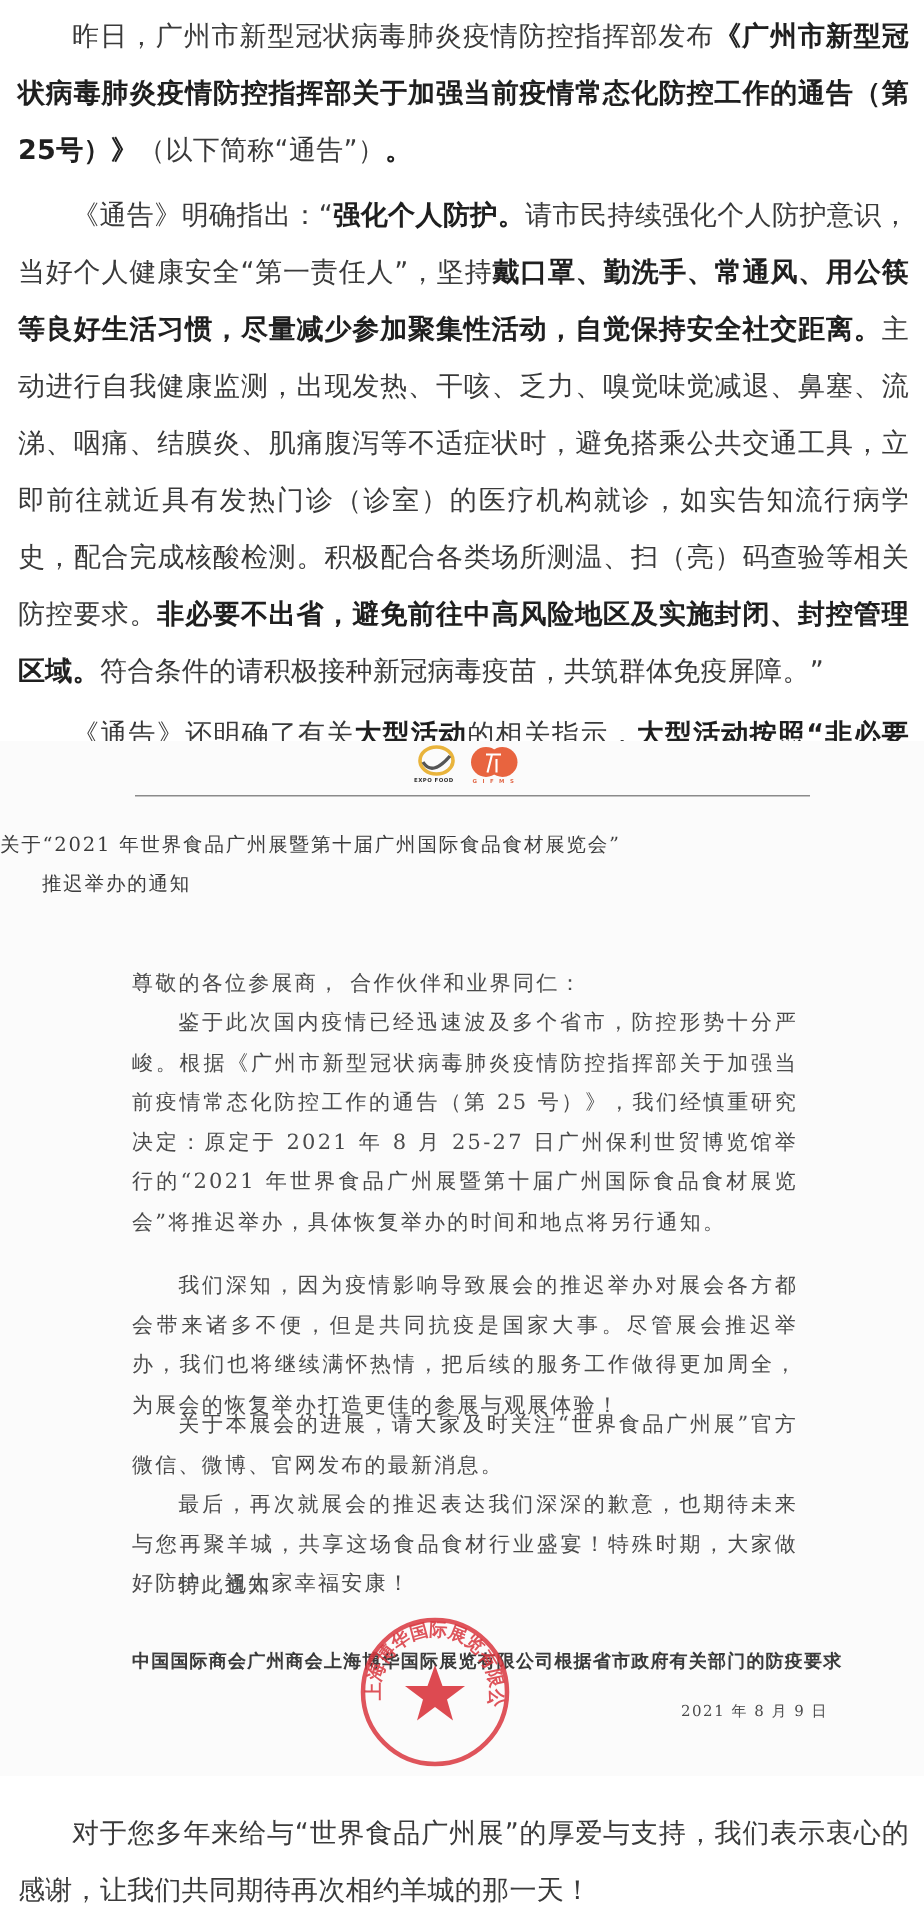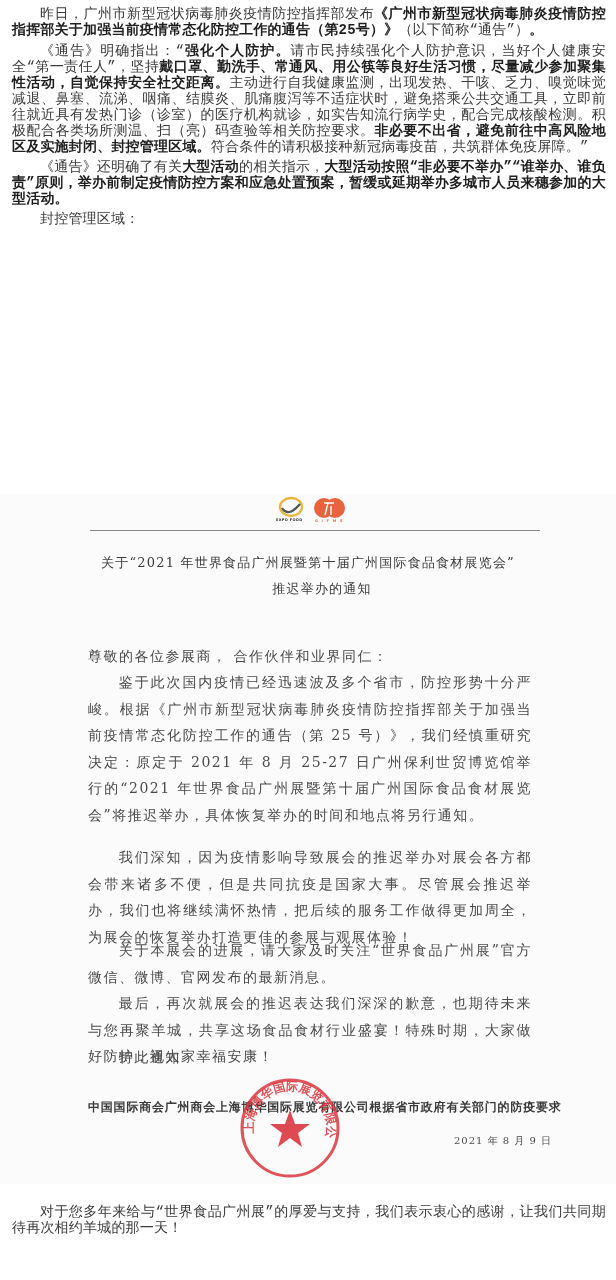--- a/index.html
+++ b/index.html
@@ -1,34 +1,34 @@
 <!DOCTYPE html>
 <html><head>
 <meta charset="utf-8">
 <style>
   * { box-sizing: border-box; margin: 0; padding: 0; }
   html, body { width: 616px; height: 1280px; background: #ffffff; overflow: hidden; }
   body { font-family: "DejaVu Sans", "Liberation Sans", sans-serif; color: #3a3a3a; position: relative; }
 
   .article { position: absolute; left: 12px; top: 6px; width: 594px; }
-  .para { font-size: 14px; line-height: 16px; text-indent: 2em; text-align: justify; letter-spacing: 0.2px; margin-bottom: 4px; font-family: Liberation Mono, monospace; }
+  .para { font-size: 18px; line-height: 38px; text-indent: 2em; text-align: justify; letter-spacing: 0.2px; margin-bottom: 4px; }
   .para b { font-weight: bold; color: #1f1f1f; }
   .p1 { margin-bottom: 5px; }
 
   
   .notice { position: absolute; left: 0; top: 494px; width: 616px; height: 690px; background: #fbfbfb; }
   .logos { position: absolute; left: 276px; top: 0; width: 80px; height: 32px; }
   .logo-expo { position: absolute; left: 0; top: 2px; width: 30px; height: 30px; }
   .logo-gifms { position: absolute; left: 34px; top: 2px; width: 40px; height: 30px; }
   .logo-cap { position: absolute; font-size: 3.6px; font-weight: bold; letter-spacing: 0.3px; white-space: nowrap; }
   .cap-expo { left: 0; top: 24px; color: #333; }
   .cap-gifms { left: 39px; top: 25px; color: #e26a4a; letter-spacing: 1.2px; }
   .header-rule { position: absolute; left: 90px; top: 36px; width: 450px; height: 1px; background: #8a8a8a; }
 
-  .n-title { position: absolute; left: 0; width: 616px; text-align: center; font-family: "DejaVu Serif", "Liberation Serif", serif; font-size: 13px; color: #3c3c3c; letter-spacing: 1.2px; }
+  .n-title { position: absolute; left: 0; width: 616px; text-align: left; font-family: "DejaVu Serif", "Liberation Serif", serif; font-size: 13px; color: #3c3c3c; letter-spacing: 1.2px; }
   .n-title-1 { top: 60px; }
   .n-title-2 { top: 86px; padding-left: 28px; }
 
   .n-body { position: absolute; left: 88px; width: 444px; font-family: "DejaVu Serif", "Liberation Serif", serif; font-size: 14px; color: #4a4a4a; line-height: 26.5px; letter-spacing: 1.5px; text-align: justify; }
   .n-salute { top: 149px; }
   .n-p1 { top: 175px; text-indent: 2.2em; }
   .n-p2 { top: 335px; text-indent: 2.2em; margin-top: 15px; }
   .n-p3 { top: 443px; text-indent: 2.2em; }
   .n-p4 { top: 496px; text-indent: 2.2em; }
   .n-close { top: 550px; text-indent: 2.2em; }

